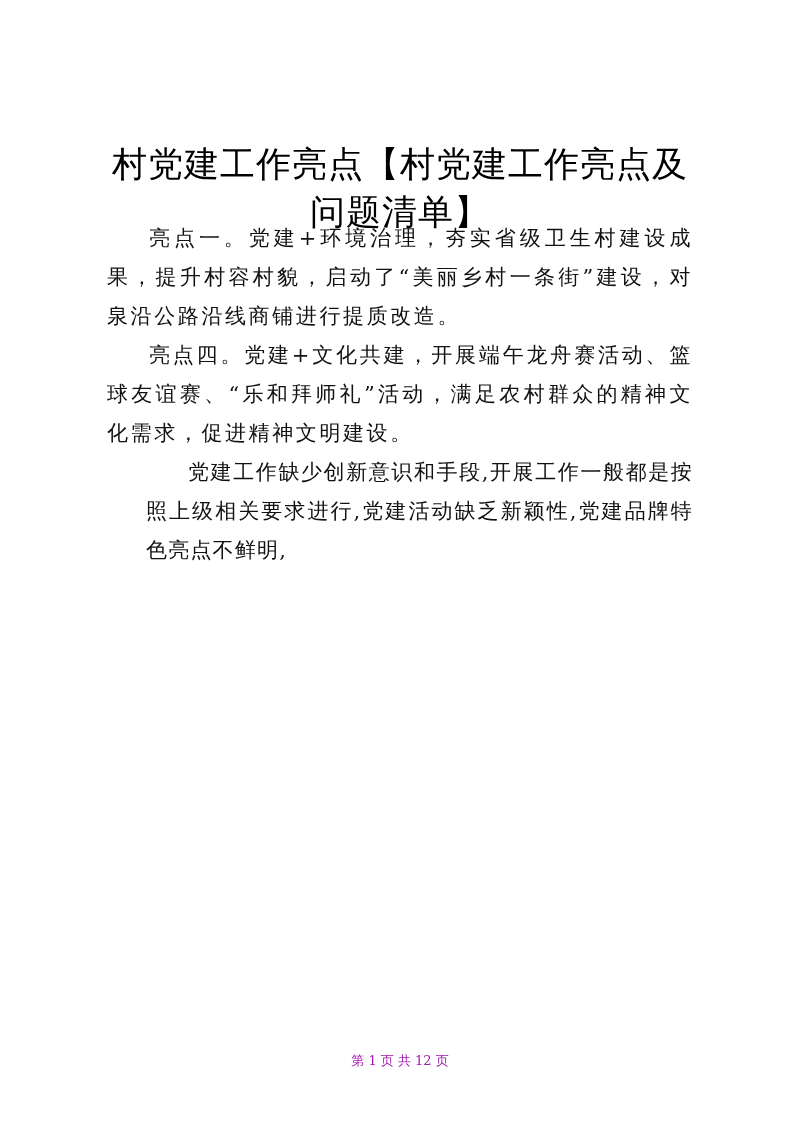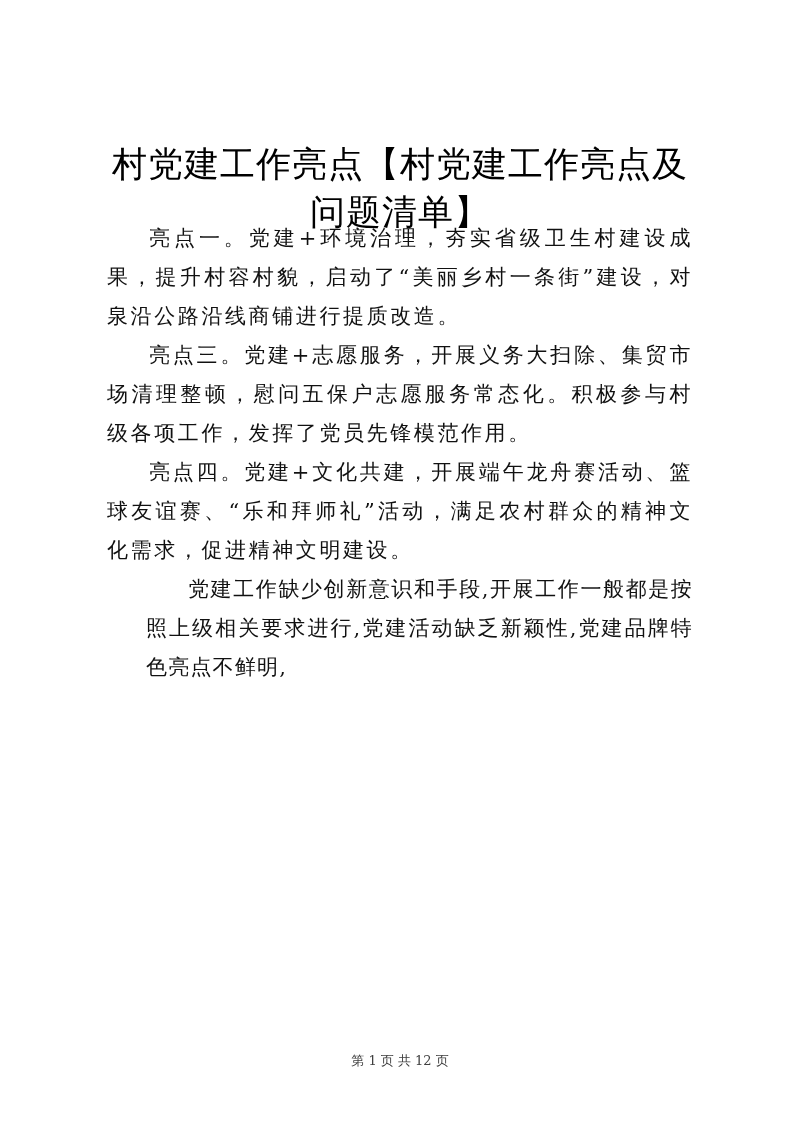--- a/index.html
+++ b/index.html
@@ -7,27 +7,26 @@
            font-family: "DejaVu Serif", "Liberation Serif", serif; color: #111; }
     .page { position: absolute; left: 0; top: 0; width: 800px; height: 1132px; padding-left: 23px; }
     .title { position: absolute; left: 110px; top: 140px; width: 580px; text-align: center;
              font-size: 35px; line-height: 48px; font-weight: normal; color: #000;
              font-family: "DejaVu Sans", "Liberation Sans", sans-serif; letter-spacing: 1px; }
     .body { position: absolute; left: 107px; top: 219px; width: 586px;
             font-size: 21px; line-height: 39px; text-align: justify; }
     .para { margin: 0; text-indent: 2em; letter-spacing: 2.6px; }
     .para.tight { letter-spacing: 1.2px; margin-left: 39px; }
     .footer { position: absolute; left: 0; top: 1052px; width: 800px; text-align: center;
-              font-size: 13px; color: #404040; }
+              font-size: 13px; color: #a21caf; }
   </style>
 </head>
 <body>
 
 <div class="page">
   <div class="title">村党建工作亮点【村党建工作亮点及问题清单】</div>
   <div class="body">
     <p class="para">亮点一。党建+环境治理，夯实省级卫生村建设成果，提升村容村貌，启动了“美丽乡村一条街”建设，对泉沿公路沿线商铺进行提质改造。</p>
-    <p class="para">亮点三。党建+志愿服务，开展义务大扫除、集贸市场清理整顿，慰问五保户志愿服务常态化。积极参与村级各项工作，发挥了党员先锋模范作用。</p>
     <p class="para">亮点四。党建+文化共建，开展端午龙舟赛活动、篮球友谊赛、“乐和拜师礼”活动，满足农村群众的精神文化需求，促进精神文明建设。</p>
     <p class="para tight">党建工作缺少创新意识和手段,开展工作一般都是按照上级相关要求进行,党建活动缺乏新颖性,党建品牌特色亮点不鲜明,</p>
   </div>
   <div class="footer">第 1 页  共 12 页</div>
 </div>
 
 </body></html>

